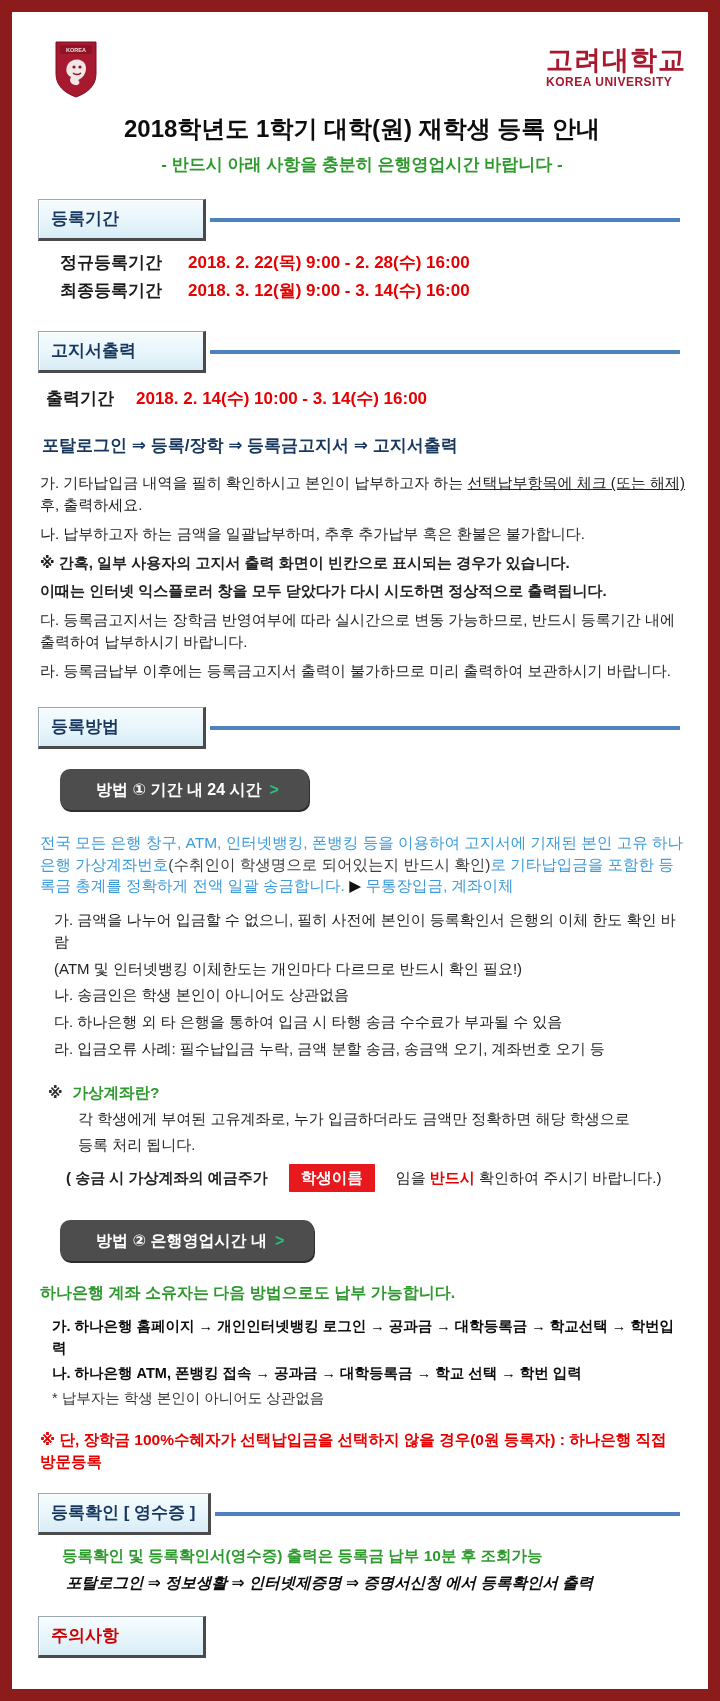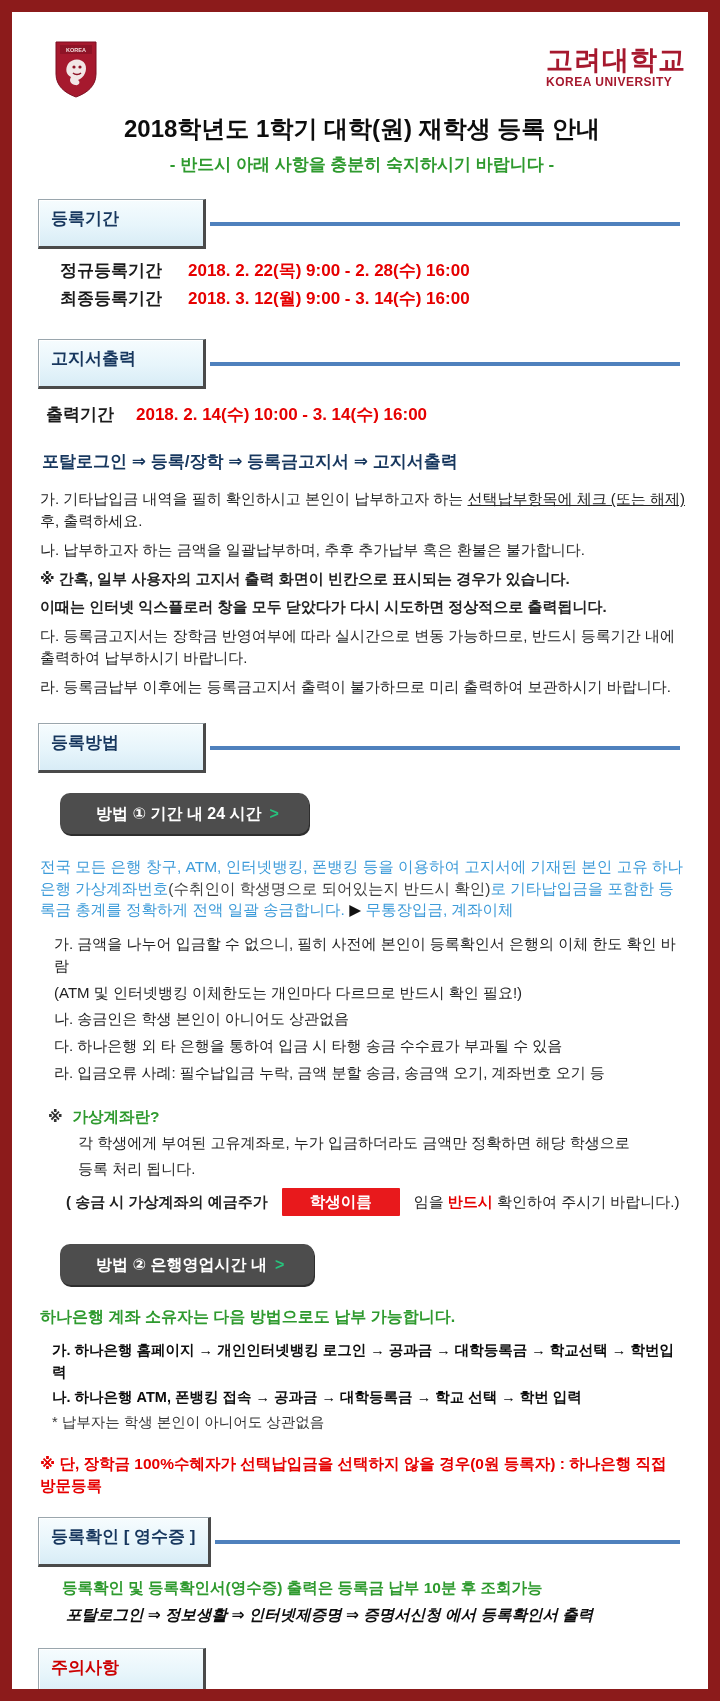--- a/index.html
+++ b/index.html
@@ -24,21 +24,21 @@
   .uni-en{color:var(--crimson);font-weight:bold;font-size:12px;letter-spacing:.5px;}
   .title{text-align:center;font-weight:bold;font-size:24px;color:#0d0d0d;margin:14px 0 6px;}
   .subtitle{text-align:center;font-weight:bold;font-size:17px;color:var(--green);margin-bottom:8px;}
 
   
   .sect{display:flex;align-items:center;margin:22px 0 10px;}
   .sect-box{
     background:linear-gradient(180deg,#f6fcfe 0%,var(--section-bg) 55%,#d8ecf6 100%);
     border:1px solid #9aa6ad;border-right:3px solid #4a4a4a;border-bottom:3px solid #4a4a4a;
     box-shadow:inset 1px 1px 0 #fff;
-    min-width:168px;padding:7px 12px 14px;white-space:nowrap;
+    min-width:168px;padding:7px 12px 6px;white-space:nowrap;
     font-weight:bold;font-size:17px;color:var(--navy);
   }
   .sect-box.red{color:#cc0000;}
   .sect-line{flex:1;height:4px;background:var(--steel-blue);margin:0 6px 0 4px;}
 
   
   .date-row{display:flex;gap:26px;margin:3px 0 3px 22px;font-size:17px;font-weight:bold;}
   .date-label{color:#1a1a1a;}
   .date-value{color:var(--red);}
   .notes{margin:20px 0 0 4px;font-weight:bold;font-size:15px;color:#111;}
@@ -64,25 +64,25 @@
   .blue-para{margin:8px 0 12px 2px;font-size:15.5px;color:var(--light-blue);line-height:1.4;}
   .blue-para .dark{color:#3c3c3c;}
   .blue-para .marker{color:#111;}
   .m1-items{margin:10px 0 0 16px;}
   .m1-items>div{margin:5px 0;}
   .m1-sub{margin-left:20px;}
   .virtual{margin:22px 0 6px 10px;}
   .virtual-title{font-weight:bold;color:var(--green);font-size:15.5px;}
   .virtual-marker{color:#333;font-weight:bold;margin-right:10px;}
   .virtual-body{margin:4px 0 0 30px;}
-  .confirm-line{margin:8px 0 0 18px;display:flex;align-items:center;gap:14px;flex-wrap:wrap;}
+  .confirm-line{margin:8px 0 0 18px;display:flex;align-items:center;gap:21px;flex-wrap:wrap;}
   .confirm-pre{font-weight:bold;}
   .badge{
     background:var(--badge-red);color:#fff;font-weight:bold;
-    border-radius:1px;padding:3px 28px;font-size:15.5px;
+    border-radius:1px;padding:3px 12px;font-size:15.5px;
   }
   .red-strong{color:var(--red);font-weight:bold;}
   .green-line{color:var(--green);font-weight:bold;font-size:16px;margin:6px 0 12px 2px;}
   .m2-items{margin:10px 0 0 14px;font-weight:bold;font-size:14.5px;color:#0d0d0d;}
   .m2-items>div{margin:4px 0;}
   .m2-sub{font-weight:normal;margin-left:14px;font-size:14.5px;color:#333;}
   .warn-red{color:var(--red);font-weight:bold;font-size:15.5px;margin:20px 0 4px 2px;}
 
   
   .cf-green{color:var(--green);font-weight:bold;font-size:15.5px;margin:10px 0 2px 24px;}
@@ -105,21 +105,21 @@
         <circle cx="26" cy="27" r="1.6" fill="#8e1326"></circle>
         <path d="M19 33 C21 35 25 35 27 33" stroke="#8e1326" stroke-width="1.4" fill="none"></path>
       </svg>
       <div>
         <div class="uni-kr">고려대학교</div>
         <div class="uni-en">KOREA UNIVERSITY</div>
       </div>
     </div>
 
     <div class="title">2018학년도 1학기 대학(원) 재학생 등록 안내</div>
-    <div class="subtitle">- 반드시 아래 사항을 충분히 숙지하시기 바랍니다 -</div>
+    <div class="subtitle">- 반드시 아래 사항을 충분히 은행영업시간 바랍니다 -</div>
 
     
     <div class="sect">
       <div class="sect-box">등록기간</div>
       <div class="sect-line"></div>
     </div>
 
     <div class="date-row">
       <span class="date-label">정규등록기간</span>
       <span class="date-value">2018. 2. 22(목) 9:00 - 2. 28(수) 16:00</span>

